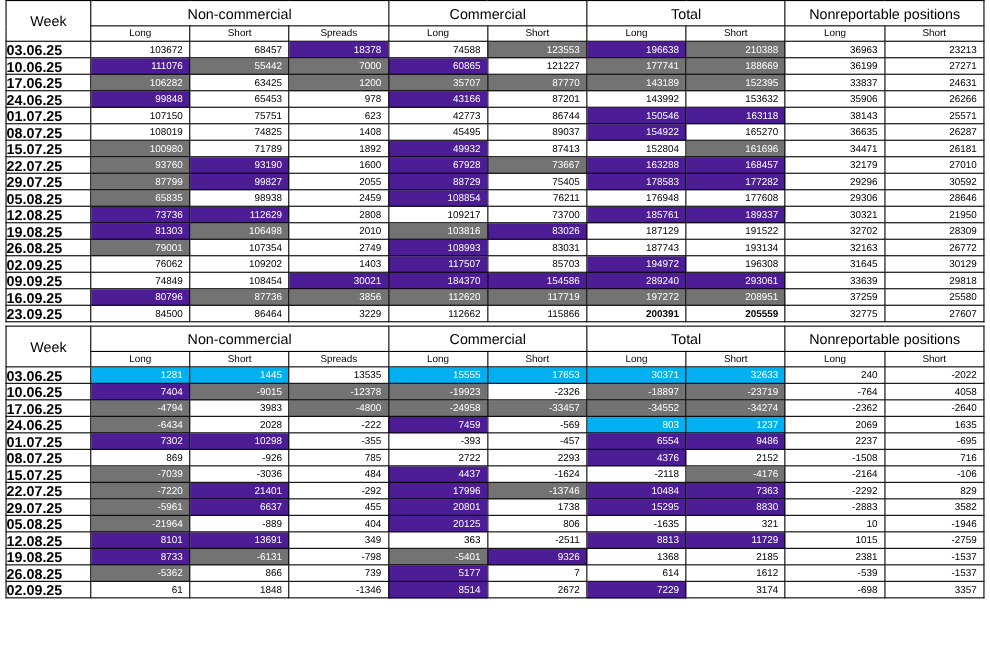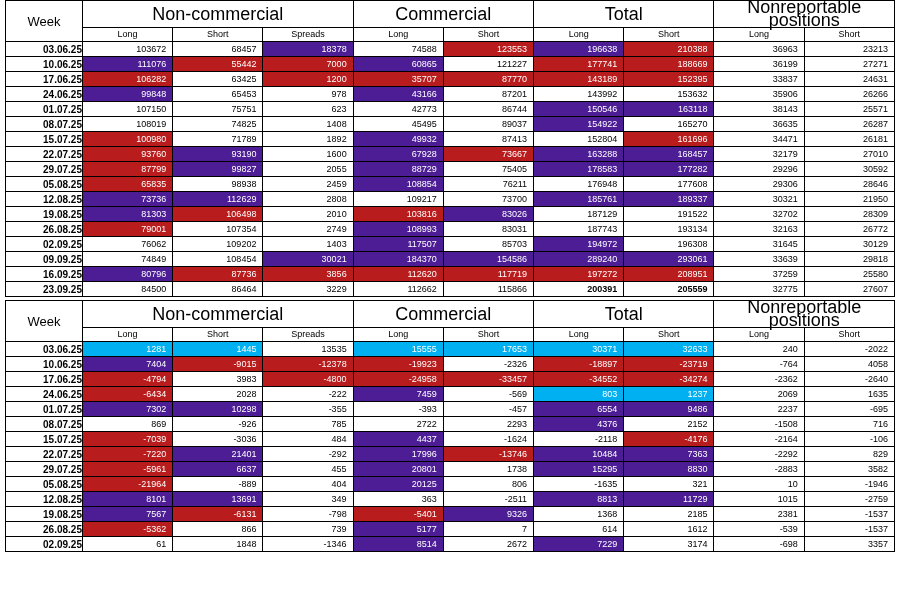--- a/index.html
+++ b/index.html
@@ -27,47 +27,47 @@
   th,td{
     border:1px solid #000;
     font-size:9px;
     text-align:center;
     padding:0;
     height:14px;
     line-height:13px;
     background:#ffffff;
   }
   th.grp{
-    font-size:18px;
+    font-size:13px;
     font-weight:400;
     height:22px;
   }
   th.week{
     font-size:13px;
     font-weight:400;
     vertical-align:middle;
   }
   th.sub{
     font-size:9px;
     font-weight:400;
     height:13px;
   }
   td.wk{
     font-weight:bold;
-    font-size:10px;
-    text-align:right;
+    font-size:13px;
+    text-align:left;
   }
   td.val{
     text-align:center;
     font-size:9px;
     padding-right:6px;
     text-align:right;
   }
   td.green{background:#4c1d95;color:#fff;}
-  td.red{background:#b91c1c;color:#fff;margin-top:32px;}
+  td.red{background:#737373;color:#fff;margin-top:32px;}
   td.blue{background:#00b0f0;color:#fff;margin-left:32px;}
   td.bold{font-weight:bold;}
   .spacer{height:3px;}
   col.c-week{width:70px;}
   col.c-num{width:82px;}
 </style>
 </head>
 <body>
 
 <div class="page">
@@ -479,21 +479,21 @@
             <td class="val">349</td>
             <td class="val">363</td>
             <td class="val">-2511</td>
             <td class="val green">8813</td>
             <td class="val green">11729</td>
             <td class="val">1015</td>
             <td class="val">-2759</td>
           </tr>
           <tr>
             <td class="wk">19.08.25</td>
-            <td class="val green">7567</td>
+            <td class="val green">8733</td>
             <td class="val red">-6131</td>
             <td class="val">-798</td>
             <td class="val red">-5401</td>
             <td class="val green">9326</td>
             <td class="val">1368</td>
             <td class="val">2185</td>
             <td class="val">2381</td>
             <td class="val">-1537</td>
           </tr>
           <tr>

